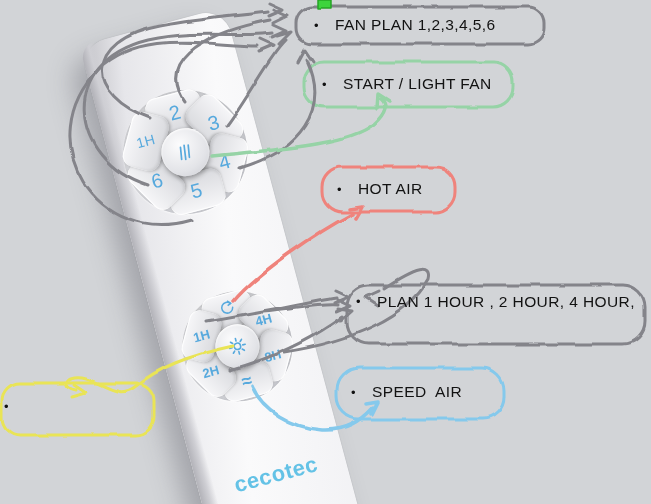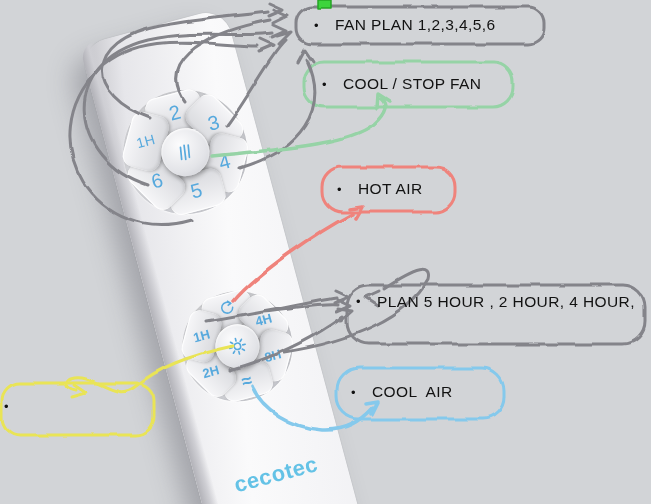--- a/index.html
+++ b/index.html
@@ -180,37 +180,37 @@
     </g>
   </svg>
 
   <div class="callout" style="left:314px;top:16px;">
     <span class="bullet">•</span>
     <span class="co-label">FAN PLAN 1,2,3,4,5,6</span>
   </div>
 
   <div class="callout" style="left:322px;top:75px;">
     <span class="bullet">•</span>
-    <span class="co-label">COOL / STOP FAN</span>
+    <span class="co-label">START / LIGHT FAN</span>
   </div>
 
   <div class="callout" style="left:337px;top:180px;">
     <span class="bullet">•</span>
     <span class="co-label">HOT AIR</span>
   </div>
 
   <div class="callout two-line" style="left:356px;top:291px;">
     <span class="bullet">•</span>
     <span class="lines">
-      <div>PLAN 5 HOUR , 2 HOUR, 4 HOUR,</div>
+      <div>PLAN 1 HOUR , 2 HOUR, 4 HOUR,</div>
     </span>
   </div>
 
   <div class="callout" style="left:351px;top:383px;">
     <span class="bullet">•</span>
-    <span class="co-label">COOL  AIR</span>
+    <span class="co-label">SPEED  AIR</span>
   </div>
 
   <div class="callout" style="left:4px;top:400px;">
     <span class="bullet">•</span>
   </div>
 
 </div>
 
 </body></html>

